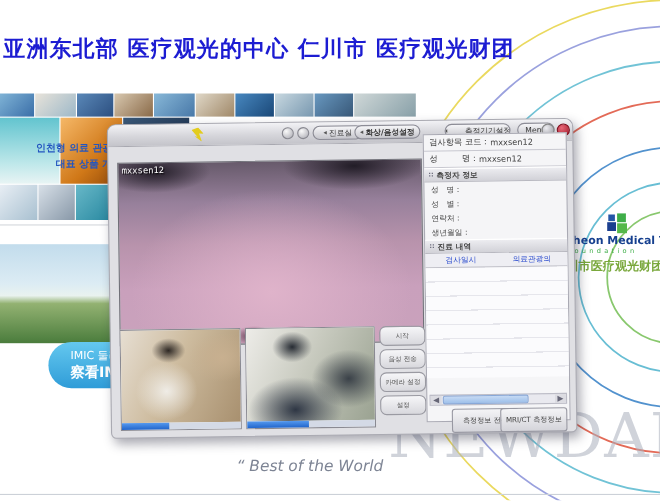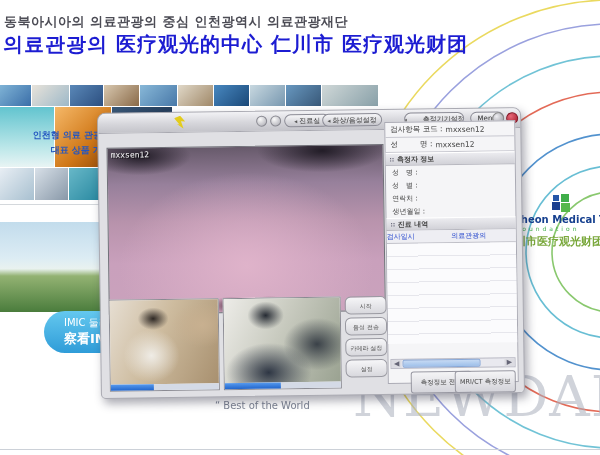--- a/index.html
+++ b/index.html
@@ -34,21 +34,21 @@
 
   
   .logo { position:absolute; left:504px; top:194px; width:120px; z-index:2; }
   .logo-ico { position:relative; height:18px; margin-left:48px; width:20px; }
   .logo-ico i { position:absolute; display:block; }
   .logo-ti { font-size:10px; font-weight:bold; color:#16408f; white-space:nowrap; margin-top:2px; }
   .logo-sub { font-size:6px; color:#3fae49; letter-spacing:3px; margin-left:12px; }
   .logo-zh { font-size:11px; font-weight:bold; color:#7aa83c; white-space:nowrap; margin-top:2px; }
 
   
-  .foot1 { position:absolute; left:215px; top:400px; font-size:10px; color:#7d8494; z-index:4; }
+  .foot1 { position:absolute; left:215px; top:416px; font-size:14px; font-style:italic; color:#7d8494; z-index:4; }
   .foot2 { position:absolute; left:258px; top:420px; font-size:15px; font-style:italic; color:#7d8494; z-index:4; }
   .botline { position:absolute; left:0; top:449px; width:600px; height:1px; background:#ccd1d8; z-index:4; }
 
   
   .appwin { position:absolute; left:99px; top:110px; width:424px; height:286px; z-index:5;
             transform:rotate(-0.8deg); background:#e0e0e4; border:1px solid #aaaab2;
             border-radius:8px 8px 5px 5px; box-shadow:3px 5px 10px rgba(40,40,60,0.4); }
   .titlebar { position:absolute; left:0; top:0; width:100%; height:20px; border-radius:7px 7px 0 0;
               background:linear-gradient(180deg,#f2f2f5 0%,#d6d6db 55%,#c4c4ca 100%); border-bottom:1px solid #a8a8b0; }
   .mascot { position:absolute; left:76px; top:3px; width:11px; height:13px; background:#e3cc1c;
@@ -101,21 +101,21 @@
            border:1px solid #aaaab4; font-size:7.5px; color:#333; }
   .prow { height:15px; border-bottom:1px solid #c8c8d0; display:flex; align-items:center; padding:0 5px; }
   .prow .val { color:#444; margin-left:3px; }
   .prow2 { justify-content:flex-start; }
   .prow2 .lblb { margin-left:22px; }
   .secbar { height:13px; background:linear-gradient(180deg,#ececf0,#d2d2d8); border-top:1px solid #fff;
             border-bottom:1px solid #b8b8c0; display:flex; align-items:center; padding:0 4px; font-weight:bold; font-size:7px; color:#444; }
   .secbar .sq { color:#667; font-size:6px; margin-right:3px; }
   .frow { height:13px; display:flex; align-items:center; padding:0 6px; font-size:7px; color:#444; }
   .thead { height:13px; display:flex; background:#eeeef3; border-bottom:1px solid #c0c0c8; }
-  .thead div { flex:1; font-size:7px; color:#2244cc; line-height:13px; }
+  .thead div { flex:1; text-align:center; font-size:7px; color:#2244cc; line-height:13px; }
   .tbody { height:100px; background:repeating-linear-gradient(180deg,#fbfbfd 0,#fbfbfd 12px,#e6e6ec 12px,#e6e6ec 13px); }
   .hscroll { position:absolute; left:2px; right:2px; top:236px; height:10px; background:#e9e9ef; border:1px solid #bcbcc6; }
   .harrow { position:absolute; top:0; width:10px; height:8px; font-size:7px; line-height:8px; text-align:center; color:#667; background:#dcdce2; }
   .hthumb { position:absolute; left:11px; top:0; width:78px; height:8px; border:1px solid #88a8d8; border-radius:2px;
             background:linear-gradient(180deg,#c6daf4,#9ec0ea); }
   .pbtns { position:absolute; left:2px; right:2px; top:249px; height:11px; }
   .pbtn { position:absolute; top:0; height:22px; width:61px; border:1px solid #9898a2; border-radius:3px;
           background:linear-gradient(180deg,#f4f4f6,#d4d4da); font-size:6.5px; color:#444;
           display:flex; align-items:center; justify-content:center; text-align:center; line-height:8px; padding:1px; }
 </style>
@@ -127,22 +127,21 @@
   <svg id="arcs" width="600" height="455">
       <circle cx="612" cy="252" r="252" fill="none" stroke="#e8d54e" stroke-width="1.6" opacity="0.9"></circle>
       <circle cx="612" cy="252" r="228" fill="none" stroke="#8f97da" stroke-width="1.6" opacity="0.9"></circle>
       <circle cx="612" cy="252" r="196" fill="none" stroke="#62bcd2" stroke-width="1.6" opacity="0.9"></circle>
       <circle cx="612" cy="252" r="160" fill="none" stroke="#e05a45" stroke-width="1.6" opacity="0.9"></circle>
       <circle cx="612" cy="252" r="118" fill="none" stroke="#3f86c9" stroke-width="1.6" opacity="0.9"></circle>
       <circle cx="612" cy="252" r="86" fill="none" stroke="#58b7cf" stroke-width="1.6" opacity="0.9"></circle>
       <circle cx="612" cy="252" r="60" fill="none" stroke="#7cc25e" stroke-width="1.6" opacity="0.9"></circle>
     </svg>
 
-  <div class="hdr1">동북아시아의 의료관광의 중심 인천광역시 의료관광재단</div>
-  <div class="hdr2">의료관광의 医疗观光的中心 仁川市 医疗观光财团</div>
+  <div class="hdr2">亚洲东北部 医疗观光的中心 仁川市 医疗观光财团</div>
 
   <div>
     <div class="tile" style="left:0;top:85px;width:31px;height:21px;background:linear-gradient(135deg,#7fb3d6,#3a6ea8);"></div>
     <div class="tile" style="left:32px;top:85px;width:37px;height:21px;background:linear-gradient(135deg,#e8e3da,#9db8c8);"></div>
     <div class="tile" style="left:70px;top:85px;width:33px;height:21px;background:linear-gradient(135deg,#5a88b8,#2c4f80);"></div>
     <div class="tile" style="left:104px;top:85px;width:35px;height:21px;background:linear-gradient(135deg,#d8c8b0,#8a6a48);"></div>
     <div class="tile" style="left:140px;top:85px;width:37px;height:21px;background:linear-gradient(135deg,#88b8d8,#4878a8);"></div>
     <div class="tile" style="left:178px;top:85px;width:35px;height:21px;background:linear-gradient(135deg,#e0d8c8,#a08868);"></div>
     <div class="tile" style="left:214px;top:85px;width:35px;height:21px;background:linear-gradient(135deg,#4888c0,#1a4878);"></div>
     <div class="tile" style="left:250px;top:85px;width:35px;height:21px;background:linear-gradient(135deg,#c8d8e0,#7898b0);"></div>
@@ -190,21 +189,21 @@
   <div class="appwin">
 
     <div class="titlebar">
       <div class="mascot"></div>
       <div class="tb-circle" style="left:158px;"></div>
       <div class="tb-circle" style="left:172px;"></div>
       <div class="pill" style="left:186px;width:46px;">
         <span class="dot">◂</span>
         <span>진료실</span>
       </div>
-      <div class="pill" style="left:224px;width:60px;">
+      <div class="pill" style="left:224px;width:60px;font-weight:bold;">
         <span class="dot">◂</span>
         <span>화상/음성설정</span>
       </div>
       <div class="pill" style="left:306px;width:60px;gap:16px;">
         <span class="dot">◂</span>
         <span>측정기기설정</span>
       </div>
       <div class="pill" style="left:372px;width:34px;">
         <span>Menu</span>
       </div>

